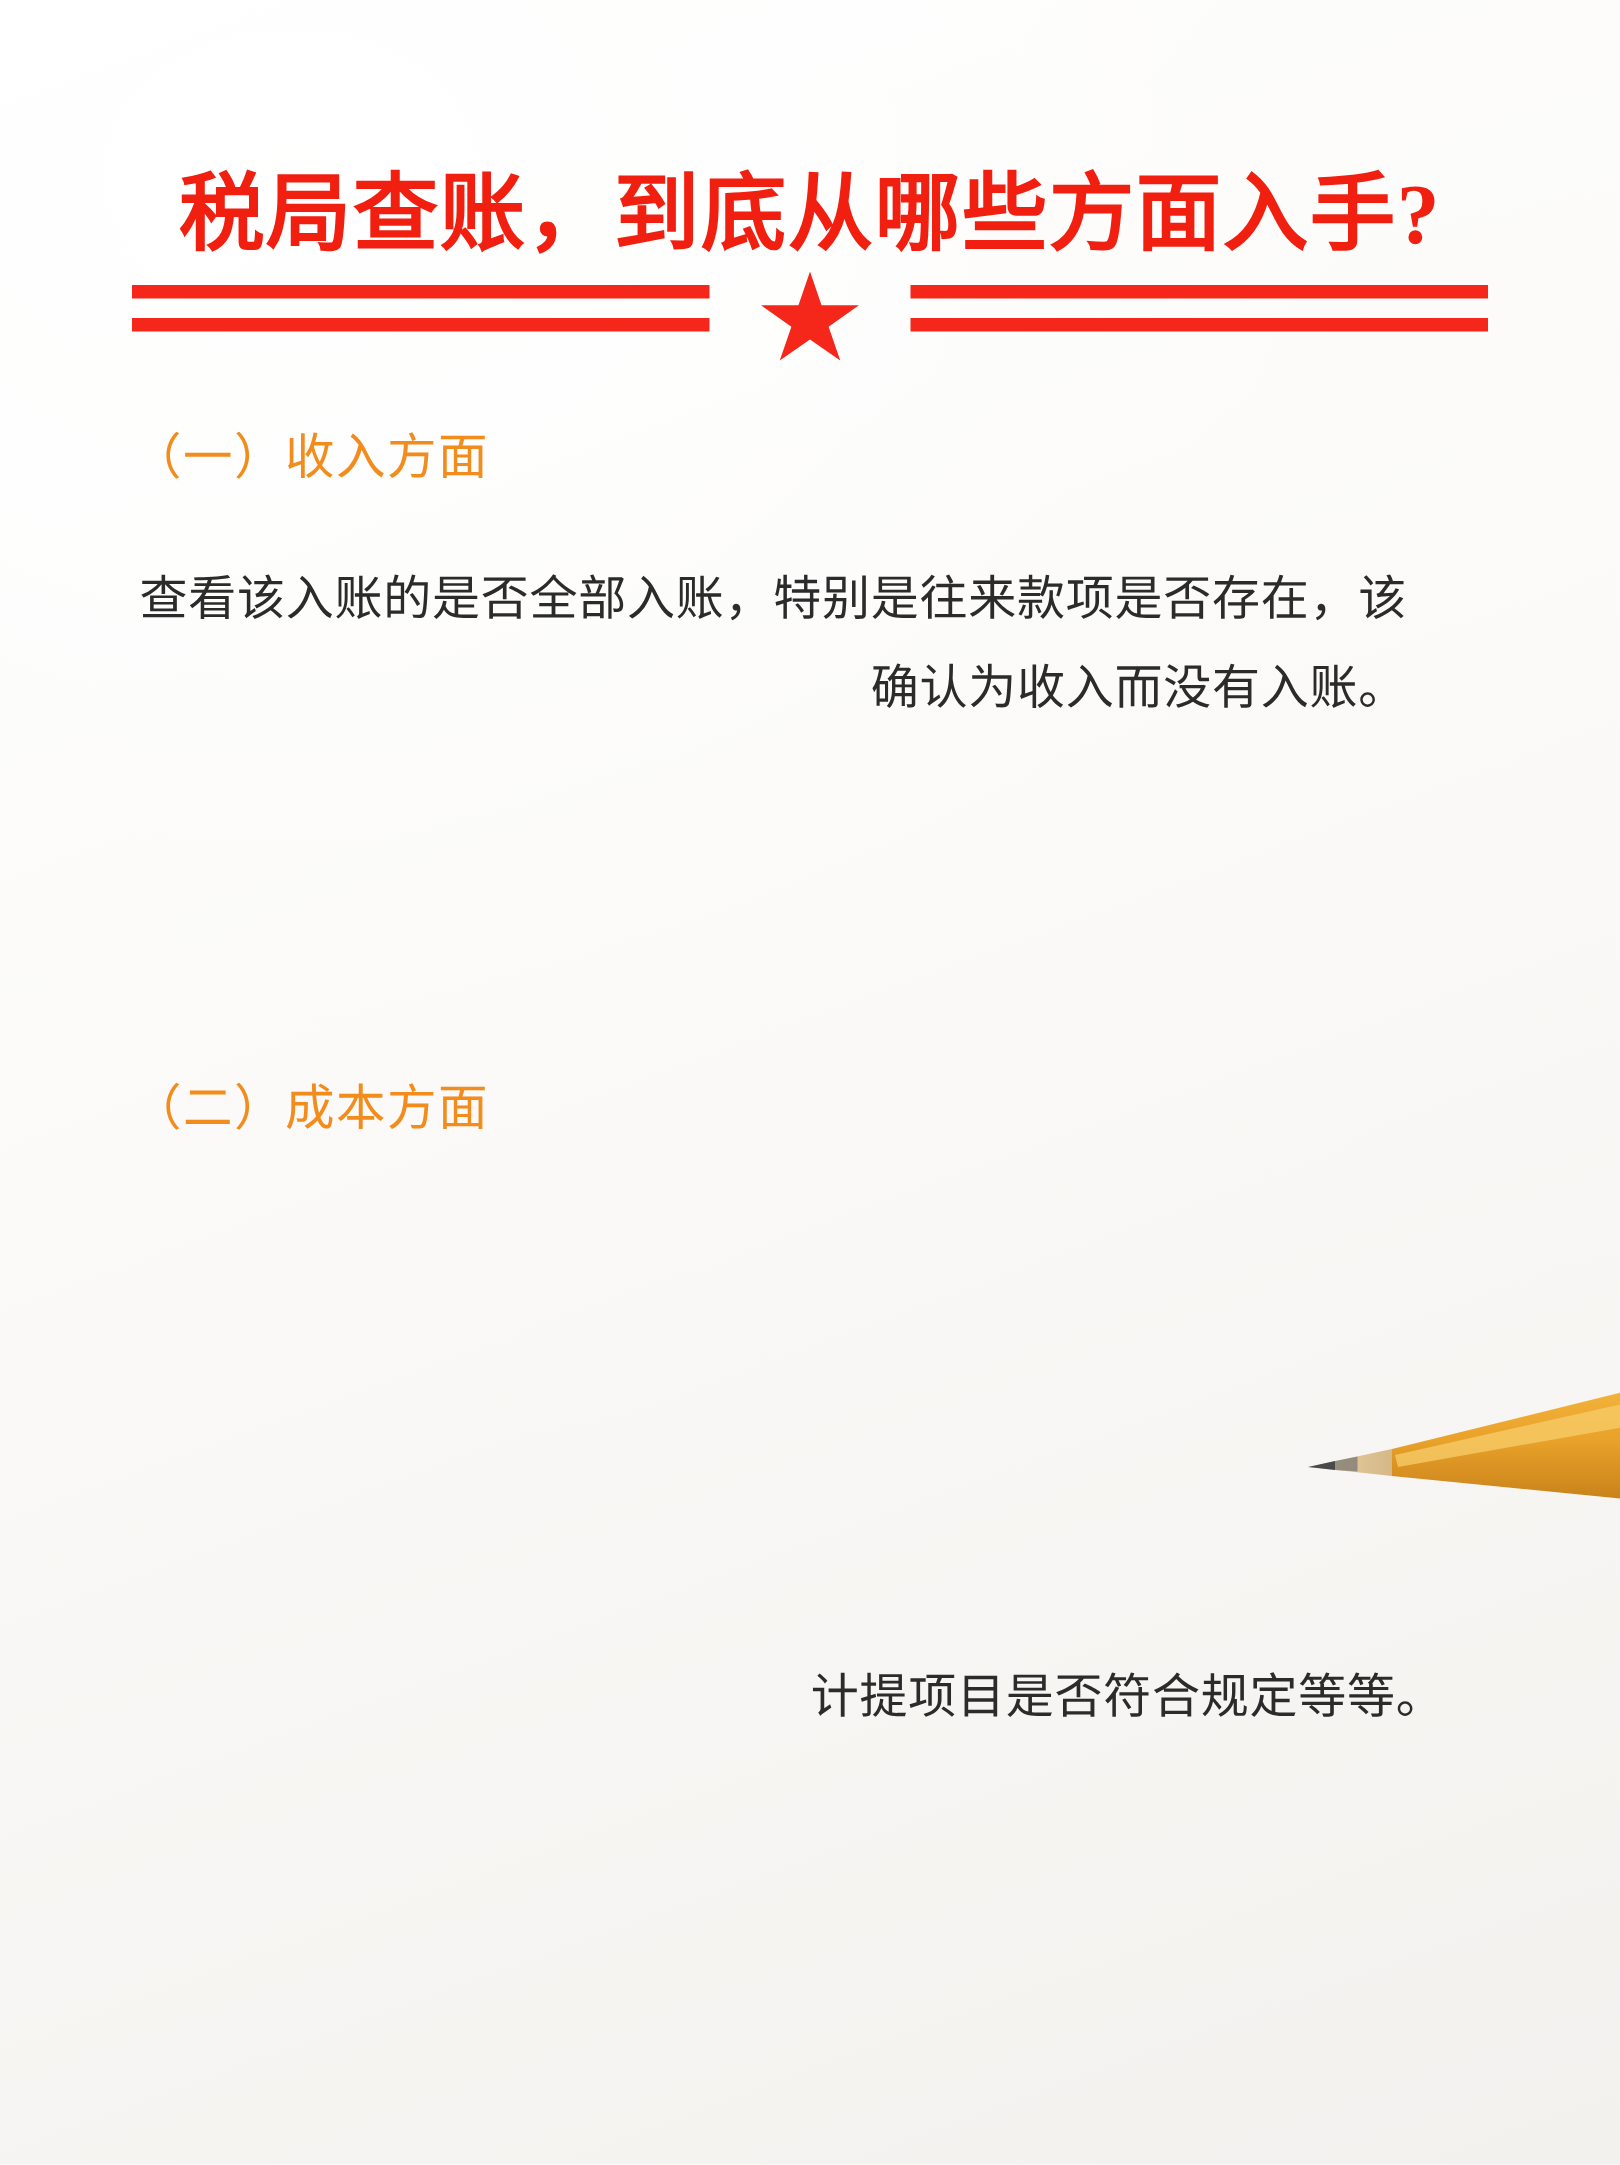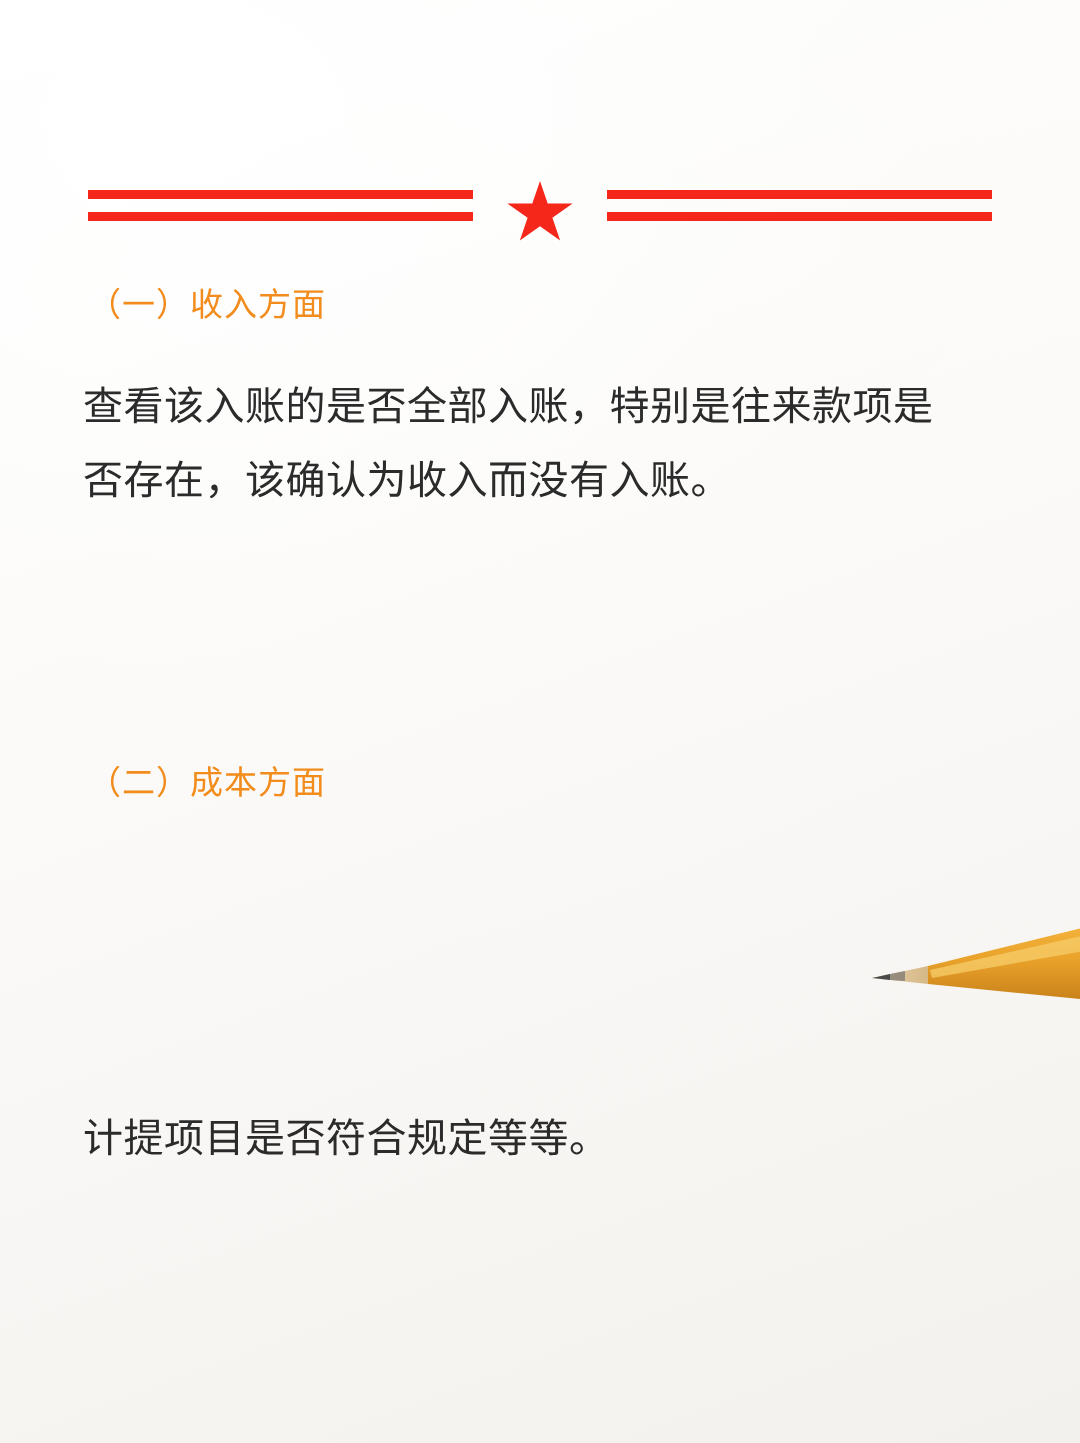--- a/index.html
+++ b/index.html
@@ -80,33 +80,34 @@
   }
   .section-heading {
     color: #f28c1c;
     font-size: 33px;
     font-weight: normal;
     letter-spacing: 1px;
     font-family: "Liberation Serif", "DejaVu Serif", serif;
   }
   .section-body {
     color: #2b2b2b;
-    font-size: 40px;
+    font-size: 32px;
     line-height: 1.85;
     letter-spacing: 0.5px;
     font-family: "Liberation Serif", "DejaVu Serif", serif;
+    text-align: right;
   }
   .section-body.indent {
     margin-left: -5px;
   }
 
   #sec1 { top: 278px; }
   #sec1 .section-body { margin-top: 44px; width: 855px; }
 
-  #sec2 { top: 712px; margin-top: 44px; }
+  #sec2 { top: 712px; }
   #sec2 .section-body { margin-top: 44px; width: 880px; }
 
   #sec3 { top: 1058px; }
   #sec3 .section-body { margin-top: 44px; width: 880px; }
 
   
   .pencil {
     position: absolute;
     right: -10px;
     bottom: 385px;
@@ -114,20 +115,21 @@
     height: 150px;
     pointer-events: none;
   }
 </style>
 </head>
 <body>
 
 <div class="page">
   <div class="paper-shade"></div>
 
+  <h1 class="title">税局查账，到底从哪些方面入手?</h1>
 
   <div class="rule-wrap">
     <div class="rule rule-left-top"></div>
     <div class="rule rule-left-bottom"></div>
     <div class="rule rule-right-top"></div>
     <div class="rule rule-right-bottom"></div>
     <svg class="star" viewBox="0 0 100 95" aria-hidden="true">
       <polygon points="50,0 61.8,34.5 100,34.5 69,56.5 80.9,91 50,69.5 19.1,91 31,56.5 0,34.5 38.2,34.5" fill="currentColor"></polygon>
     </svg>
   </div>

